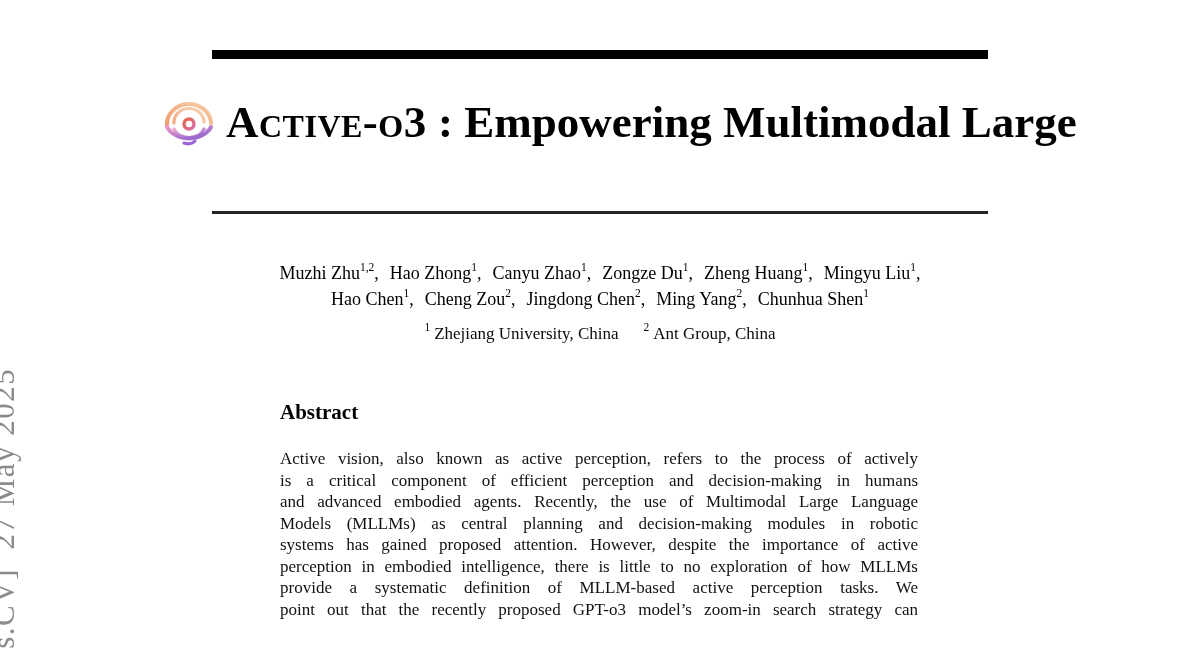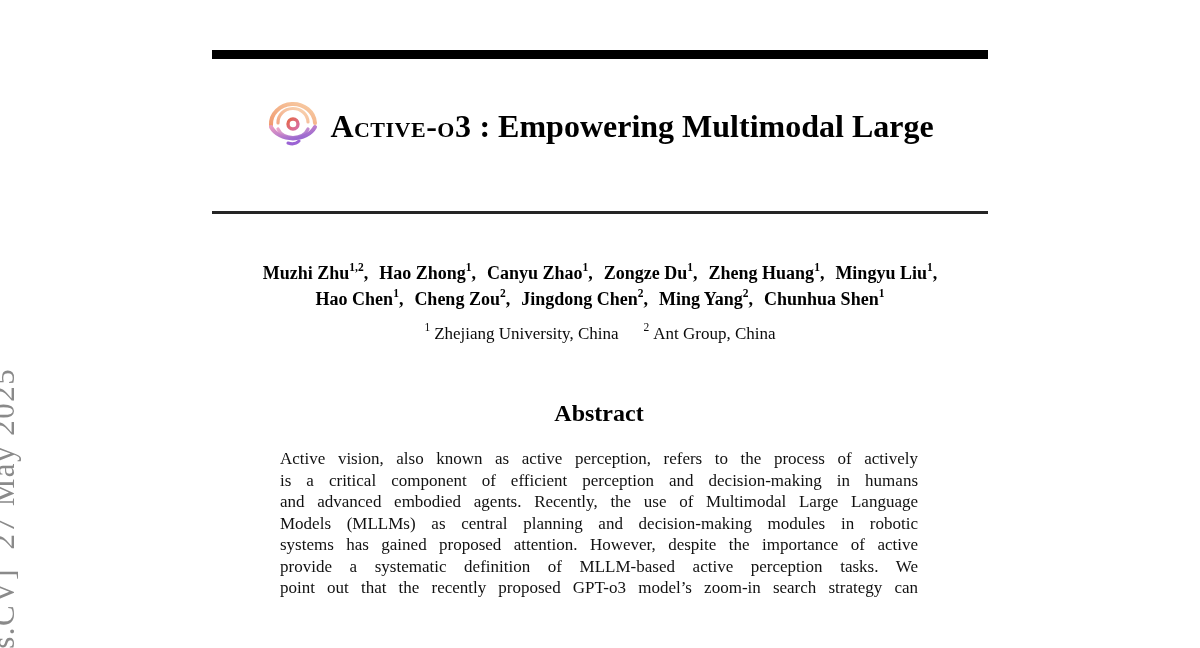--- a/index.html
+++ b/index.html
@@ -25,51 +25,51 @@
   }
 
   
   .bar-thick { position: absolute; left: 212px; top: 50px; width: 776px; height: 9px; background: #000; }
   .rule-thin { position: absolute; left: 212px; top: 211px; width: 776px; height: 2.5px; background: #252525; }
 
   
   .title-block {
     position: absolute; left: 162px; top: 97px; width: 876px;
     text-align: center; color: #000;
-    font-weight: bold; font-size: 32px; line-height: 43px;
+    font-weight: bold; font-size: 45px; line-height: 43px;
   }
   .title-line { white-space: nowrap; }
   .brand { font-variant: small-caps; letter-spacing: 0.5px; }
   .logo { display: inline-block; vertical-align: -10px; margin-right: 10px; }
   .title-sup { font-size: 0.55em; position: relative; top: -0.55em; font-weight: bold; }
 
   
   .authors {
     position: absolute; left: 150px; top: 260px; width: 900px;
-    text-align: center; font-weight: bold; font-size: 18px; line-height: 26px; color: #000;
+    text-align: center; font-weight: normal; font-size: 18px; line-height: 26px; color: #000;
   }
   .author { white-space: nowrap; }
   .author:not(:last-child) { margin-right: 11px; }
   .authors sup, .affiliations sup {
     font-size: 11.5px; position: relative; top: -1px; vertical-align: super; line-height: 0;
   }
 
   
   .affiliations {
     position: absolute; left: 150px; top: 322px; width: 900px;
     text-align: center; font-size: 17px; line-height: 24px; color: #0a0a0a;
   }
   .affil { white-space: nowrap; }
   .affil + .affil { margin-left: 25px; }
   .affil sup { margin-right: 4px; }
 
   
   .abstract-heading {
     position: absolute; left: 280px; top: 400px; width: 638px;
-    text-align: center; font-weight: bold; font-size: 24px; color: #000;
+    text-align: left; font-weight: bold; font-size: 21px; color: #000;
   }
   .abstract-body {
     position: absolute; left: 280px; top: 448px; width: 638px;
     font-size: 17px; line-height: 21.5px; color: #111;
   }
   .abs-line {
     text-align: justify;
     text-align-last: justify;
     height: 21.5px; overflow: visible; white-space: normal;
   }
@@ -120,17 +120,18 @@
   <div class="affiliations"><span class="affil"><sup>1</sup>Zhejiang University, China</span><span class="affil"><sup>2</sup>Ant Group, China</span></div>
 
   <div class="abstract-heading">Abstract</div>
 
   <div class="abstract-body">
       <div class="abs-line">Active vision, also known as active perception, refers to the process of actively</div>
       <div class="abs-line">is a critical component of efficient perception and decision-making in humans</div>
       <div class="abs-line">and advanced embodied agents. Recently, the use of Multimodal Large Language</div>
       <div class="abs-line">Models (MLLMs) as central planning and decision-making modules in robotic</div>
       <div class="abs-line">systems has gained proposed attention. However, despite the importance of active</div>
+      <div class="abs-line">perception in embodied intelligence, there is little to no exploration of how MLLMs</div>
       <div class="abs-line">provide a systematic definition of MLLM-based active perception tasks. We</div>
       <div class="abs-line">point out that the recently proposed GPT-o3 model’s zoom-in search strategy can</div>
     </div>
 
 </div>
 
 </body></html>

